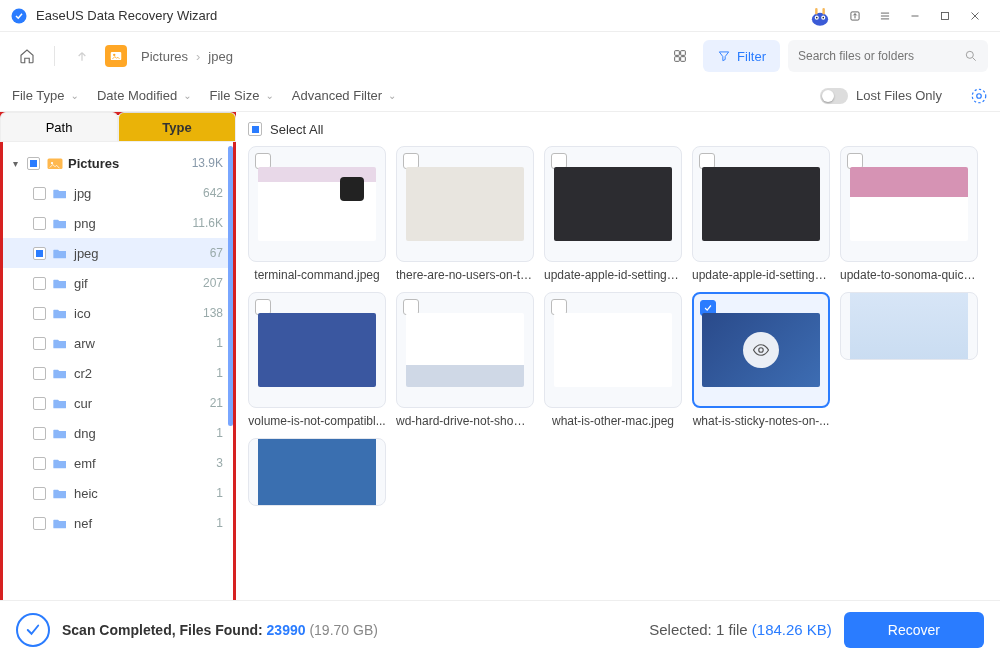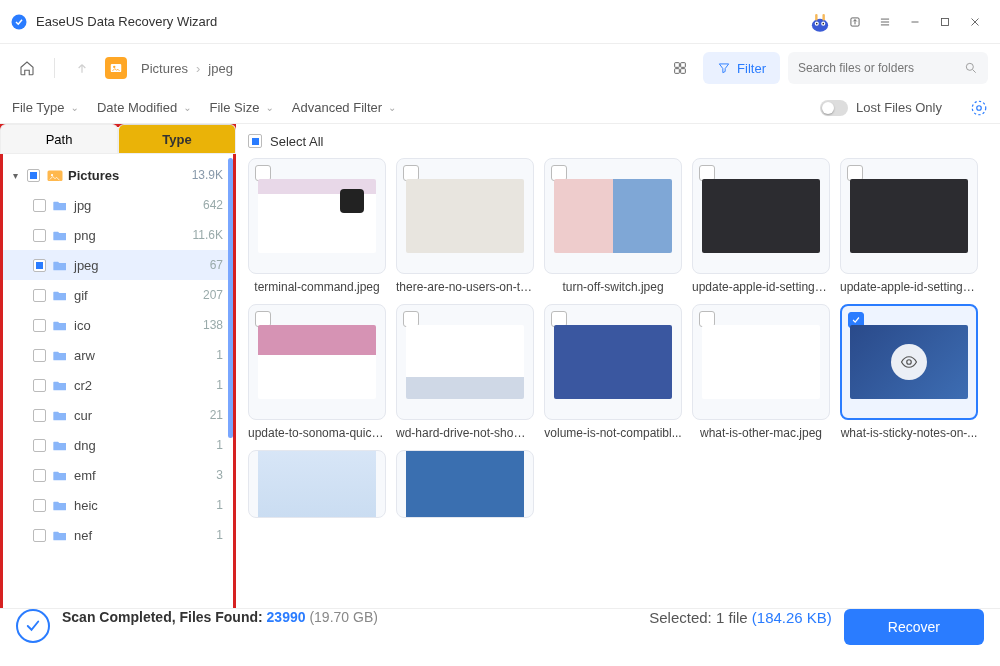--- a/index.html
+++ b/index.html
@@ -1,19 +1,19 @@
 <!DOCTYPE html>
 <html><head>
 <meta charset="utf-8">
 <style>
   * { box-sizing: border-box; margin: 0; padding: 0; font-family: -apple-system, BlinkMacSystemFont, "Segoe UI", Arial, sans-serif; }
   body { width: 1000px; height: 666px; background: #fff; overflow: hidden; font-size: 13px; color: #333; }
 
   
-  .titlebar { height: 44px; display: flex; align-items: center; padding: 0 10px; background: #fff; border-bottom: 1px solid #eee; }
+  .titlebar { height: 32px; display: flex; align-items: center; padding: 0 10px; background: #fff; border-bottom: 1px solid #eee; }
   .logo { width: 18px; height: 18px; margin-right: 8px; display:flex; align-items:center; justify-content:center;}
   .title-text { font-size: 13px; color: #323232; font-weight: 500; }
   .title-spacer { flex: 1; }
   .title-btn { width: 30px; height: 28px; display: flex; align-items: center; justify-content: center; cursor: pointer; color: #555; }
   .title-btn svg { width: 14px; height: 14px; }
   .mascot { width: 28px; height:28px; display:flex;align-items:center;justify-content:center; margin-right:6px;}
 
   
   .toolbar { height: 48px; display: flex; align-items: center; padding: 0 12px; gap: 8px; }
   .tbtn { width: 30px; height: 30px; display: flex; align-items: center; justify-content: center; border-radius: 6px; cursor: pointer; color: #666; }
@@ -85,21 +85,21 @@
   .t5{background:#2c2c30;}
   .t6{background:linear-gradient(180deg,#d693b4 0 40%,#fff 40% 100%);}
   .t7{background:#3a57a0;color:#fff;display:flex;align-items:center;justify-content:center;text-align:center;}
   .t8{background:linear-gradient(180deg,#fff 0 70%,#cfd8e6 70% 100%);}
   .t9{background:#fff;}
   .t10{background:linear-gradient(135deg,#2a4a8a 0%,#3d6db3 100%);}
   .t11{background:linear-gradient(180deg,#d8e6f7 0%, #c9dcf1 100%);}
   .t12{background:#3a6fb0;}
 
   
-  .footer { position: absolute; bottom: 0; left:0; right:0; height: 58px; border-top: 1px solid #eee; display:flex; padding: 0 16px; gap: 12px; background:#fff;}
+  .footer { position: absolute; bottom: 8px; left:0; right:0; height: 58px; border-top: 1px solid #eee; display:flex; align-items:center; padding: 0 16px; gap: 12px; background:#fff;}
   .done-circle{ width:34px; height:34px; border-radius:50%; border:2px solid #2a7cff; display:flex;align-items:center;justify-content:center;}
   .scan-text{ font-size:14px; font-weight:600; color:#333;}
   .scan-text .num{ color:#2a7cff;}
   .scan-text .size{ color:#888; font-weight:400;}
   .footer-spacer{flex:1;}
   .sel-text{ font-size:15px; color:#555;}
   .sel-text .size{ color:#2a7cff;}
   .recover-btn{ height:36px; padding:0 44px; background:#2a7cff; color:#fff; border-radius:6px; font-size:14px; font-weight:500; display:flex;align-items:center;justify-content:center; cursor:pointer;}
 
   svg{display:block;}
@@ -398,27 +398,20 @@
         <div class="card">
           <div class="thumb-wrap" style="">
             <span class="tcb"></span>
             <div class="thumb t2"></div>
           </div>
           <div class="fname">there-are-no-users-on-th...</div>
         </div>
         <div class="card">
           <div class="thumb-wrap" style="">
             <span class="tcb"></span>
-            <div class="thumb t3"></div>
-          </div>
-          <div class="fname">turn-off-switch.jpeg</div>
-        </div>
-        <div class="card">
-          <div class="thumb-wrap" style="">
-            <span class="tcb"></span>
             <div class="thumb t4"></div>
           </div>
           <div class="fname">update-apple-id-settings...</div>
         </div>
         <div class="card">
           <div class="thumb-wrap" style="">
             <span class="tcb"></span>
             <div class="thumb t5"></div>
           </div>
           <div class="fname">update-apple-id-settings...</div>
@@ -426,30 +419,30 @@
         <div class="card">
           <div class="thumb-wrap" style="">
             <span class="tcb"></span>
             <div class="thumb t6"></div>
           </div>
           <div class="fname">update-to-sonoma-quick...</div>
         </div>
         <div class="card">
           <div class="thumb-wrap" style="">
             <span class="tcb"></span>
+            <div class="thumb t7"></div>
+          </div>
+          <div class="fname">volume-is-not-compatibl...</div>
+        </div>
+        <div class="card">
+          <div class="thumb-wrap" style="">
+            <span class="tcb"></span>
             <div class="thumb t8"></div>
           </div>
           <div class="fname">wd-hard-drive-not-showi...</div>
-        </div>
-        <div class="card">
-          <div class="thumb-wrap" style="">
-            <span class="tcb"></span>
-            <div class="thumb t7"></div>
-          </div>
-          <div class="fname">volume-is-not-compatibl...</div>
         </div>
         <div class="card">
           <div class="thumb-wrap" style="">
             <span class="tcb"></span>
             <div class="thumb t9"></div>
           </div>
           <div class="fname">what-is-other-mac.jpeg</div>
         </div>
         <div class="card">
           <div class="thumb-wrap checked" style="">

